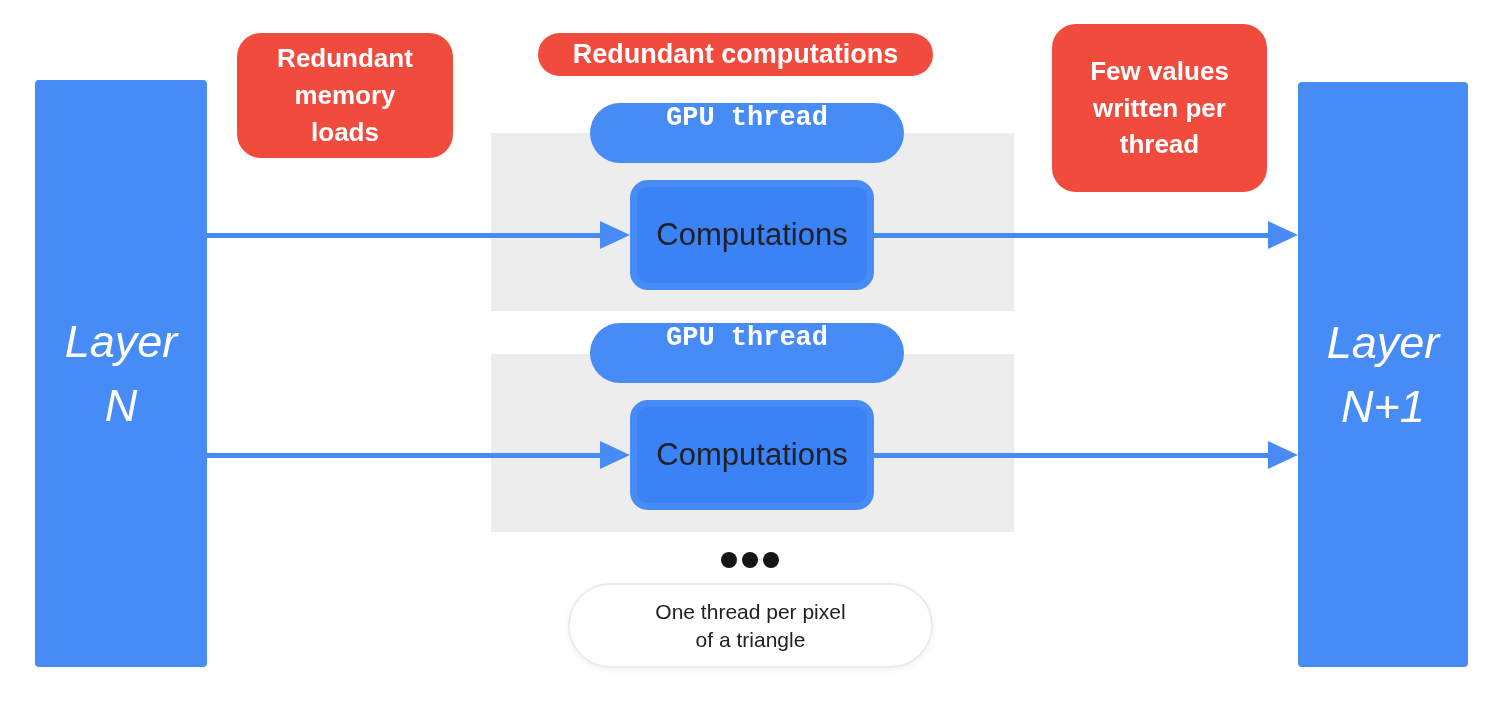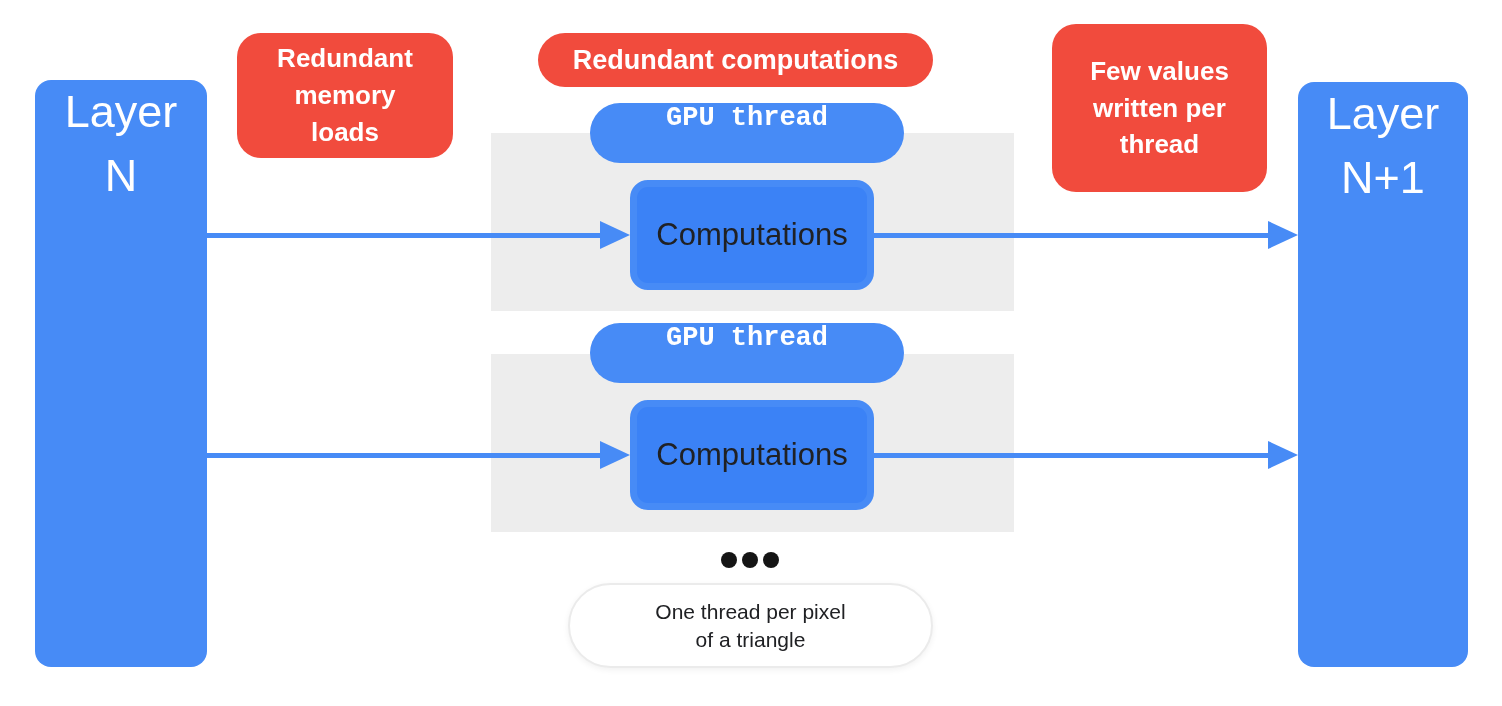--- a/index.html
+++ b/index.html
@@ -9,25 +9,26 @@
     height: 706px;
     background: #ffffff;
     font-family: "Liberation Sans", sans-serif;
     overflow: hidden;
   }
   .abs { position: absolute; box-sizing: border-box; }
 
   
   .layer-box {
     background: var(--blue);
-    border-radius: 16px;
-    display: flex;
-    align-items: flex-start;
-    justify-content: center;
-    z-index: 3;
+    border-radius: 4px;
+    display: flex;
+    align-items: center;
+    justify-content: center;
+    z-index: 3;
+    font-style: italic;
   }
   .layer-label {
     color: #ffffff;
     font-size: 45px;
     line-height: 1.42;
     text-align: center;
     white-space: pre-line;
   }
 
   
@@ -157,21 +158,21 @@
     <span class="layer-label">Layer
 N+1</span>
   </div>
 
   <div class="abs red-callout" style="left:237px; top:33px; width:216px; height:125px;">
     <span class="txt">Redundant
 memory
 loads</span>
   </div>
 
-  <div class="abs red-callout red-pill" style="left:538px; top:33px; width:395px; height:54px;">
+  <div class="abs red-callout red-pill" style="left:538px; top:33px; width:395px; height:43px;">
     <span class="txt">Redundant computations</span>
   </div>
 
   <div class="abs red-callout" style="left:1052px; top:24px; width:215px; height:168px;">
     <span class="txt">Few values
 written per
 thread</span>
   </div>
 
   <div class="abs gpu-pill" style="left:590px; top:103px; width:314px; height:60px;">

